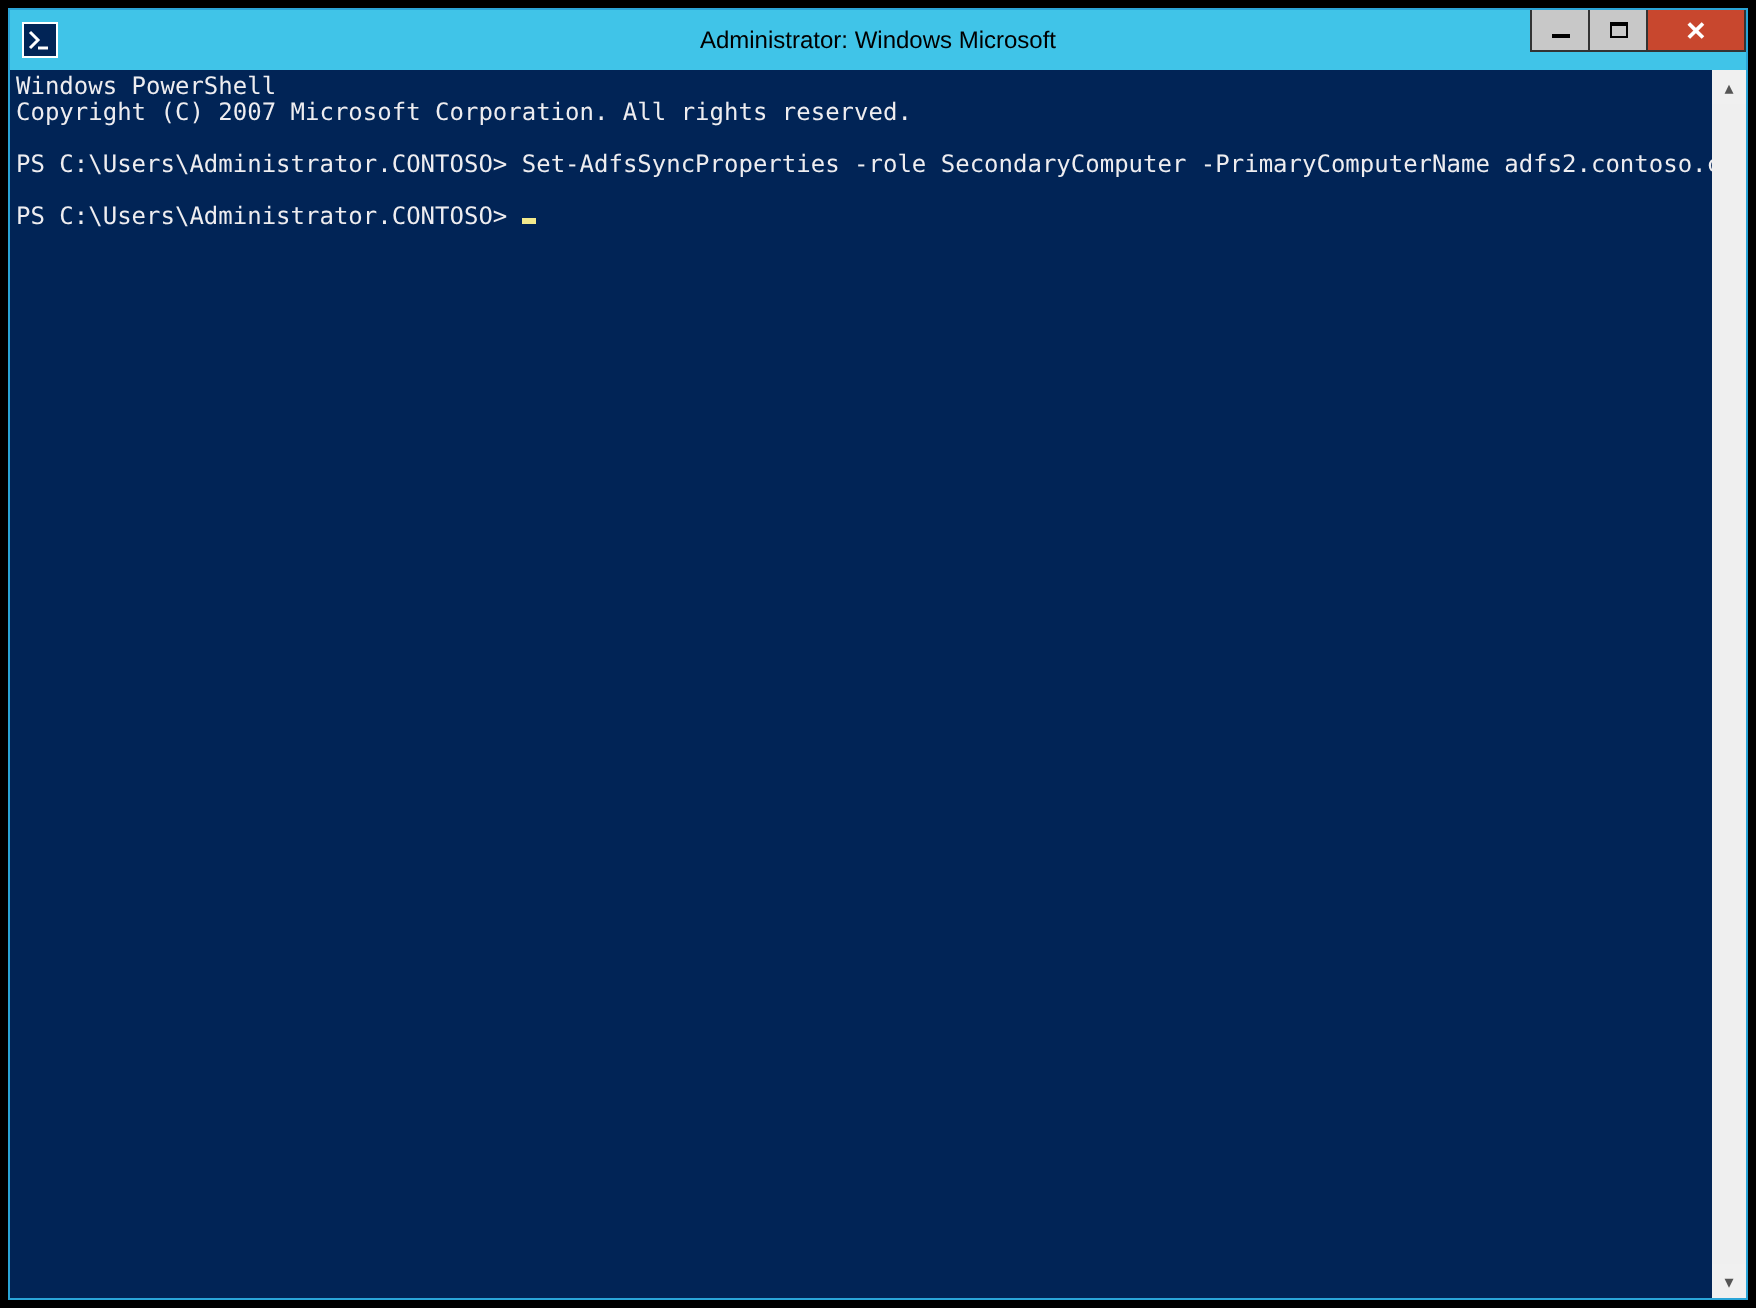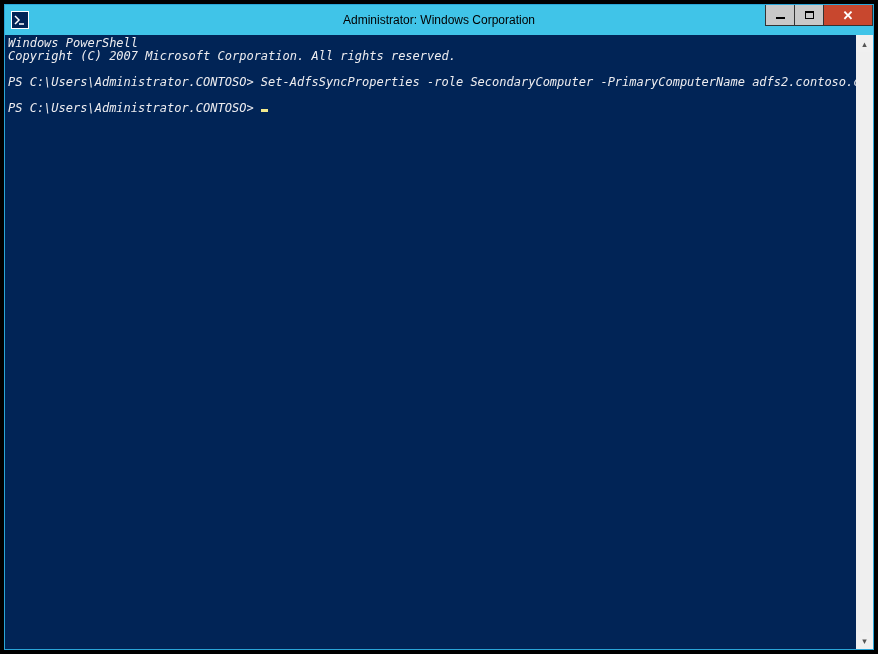--- a/index.html
+++ b/index.html
@@ -137,36 +137,35 @@
       display: inline-block;
       width: 7px;
       height: 3px;
       background: #f2e98c;
       vertical-align: baseline;
       position: relative;
       top: 0px;
     }
     .prompt-line {
       white-space: pre;
-      font-style: italic;
     }
   </style>
 </head>
 <body>
 
 <div class="window">
 
   <div class="titlebar">
     <div class="titlebar-icon">
       <svg width="12" height="10" viewBox="0 0 12 10">
         <path d="M1 1 L5 5 L1 9" stroke="#fff" stroke-width="1.5" fill="none"></path>
         <line x1="5" y1="9" x2="10" y2="9" stroke="#fff" stroke-width="1.5"></line>
       </svg>
     </div>
-    <div class="titlebar-title">Administrator: Windows Corporation</div>
+    <div class="titlebar-title">Administrator: Windows Microsoft</div>
     <div class="titlebar-controls">
       <div class="tb-btn" title="Minimize">
         <div class="glyph-min"></div>
       </div>
       <div class="tb-btn" title="Maximize">
         <div class="glyph-max"></div>
       </div>
       <div class="tb-btn close" title="Close">
         <span class="glyph-x">✕</span>
       </div>

